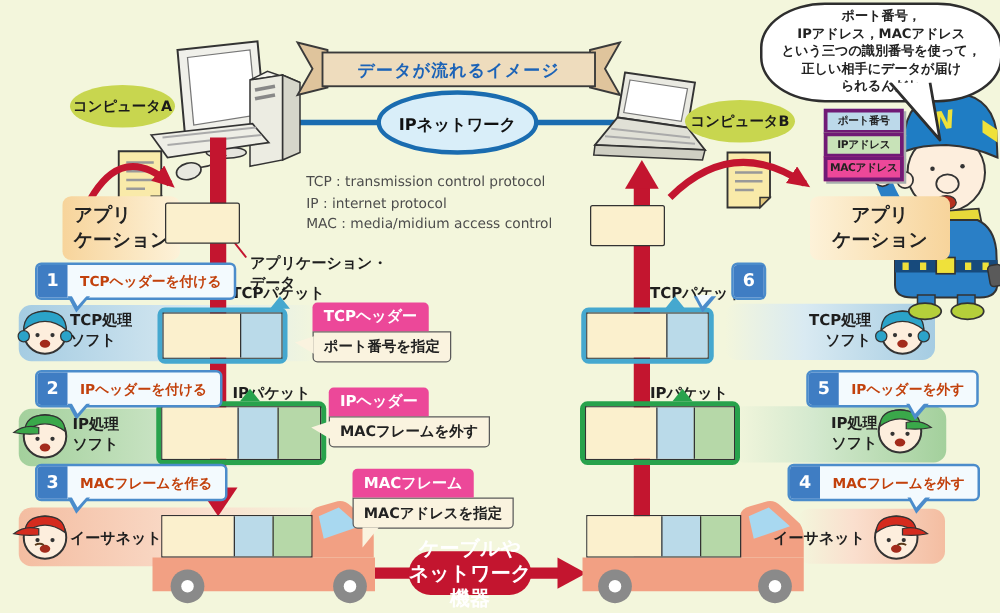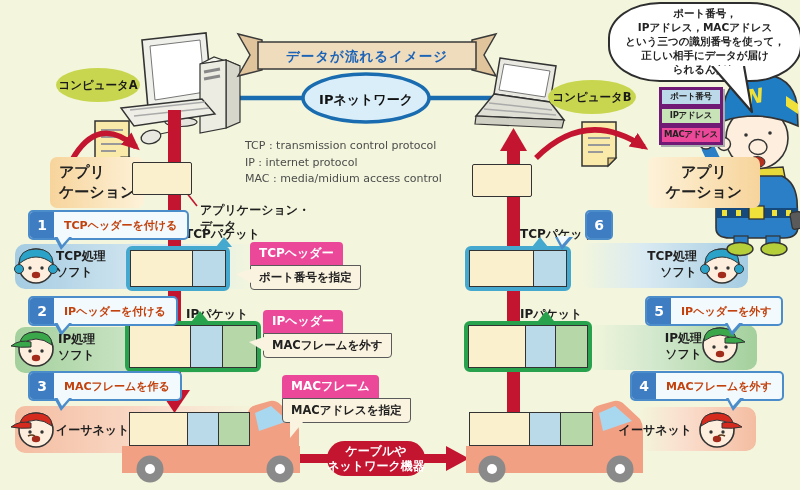--- a/index.html
+++ b/index.html
@@ -57,21 +57,21 @@
   .step::before{content:"";position:absolute;bottom:-7px;left:27px;border-left:5px solid transparent;border-right:8px solid transparent;border-top:9px solid #f3fafe;z-index:1}
   .step.t-r::after{left:auto;right:38px}
   .step.t-r::before{left:auto;right:41px}
   
   .bc{position:absolute;z-index:2}
   .bc-title{background:#ec4899;color:#fff;font-size:12px;font-weight:bold;padding:3px 9px;border-radius:4px 4px 0 0;white-space:nowrap;display:inline-block}
   .bc-body{background:#faf3df;border:1.4px solid #5a5a5a;font-size:11.5px;font-weight:bold;color:#222;padding:4px 8px;border-radius:0 0 4px 4px;white-space:nowrap}
   .tail-left{position:absolute;left:-14px;top:27px;width:0;height:0;border-top:5px solid transparent;border-bottom:9px solid transparent;border-right:15px solid #faf3df}
   .tail-down{position:absolute;left:8px;bottom:-15px;width:0;height:0;border-right:13px solid transparent;border-top:16px solid #faf3df}
   
-  .pill{position:absolute;left:327px;top:441px;width:98px;height:35px;background:#c3152f;color:#fff;border-radius:18px;display:flex;align-items:center;justify-content:center;text-align:center;font-size:12px;font-weight:bold;line-height:1.25;z-index:2}
+  .pill{position:absolute;left:327px;top:441px;width:98px;height:35px;background:#c3152f;color:#fff;border-radius:18px;display:flex;align-items:center;justify-content:center;text-align:center;font-size:16px;font-weight:bold;line-height:1.25;z-index:2}
 </style>
 </head>
 <body>
 
 <div id="canvas">
 
   <div class="strip st-tcp-l" style="left:15px;top:244px;width:240px;height:45px"></div>
   <div class="strip st-ip-l" style="left:15px;top:327px;width:240px;height:46px"></div>
   <div class="strip st-eth-l" style="left:15px;top:406px;width:245px;height:47px"></div>
   <div class="strip st-tcp-r" style="left:580px;top:243px;width:168px;height:45px"></div>

